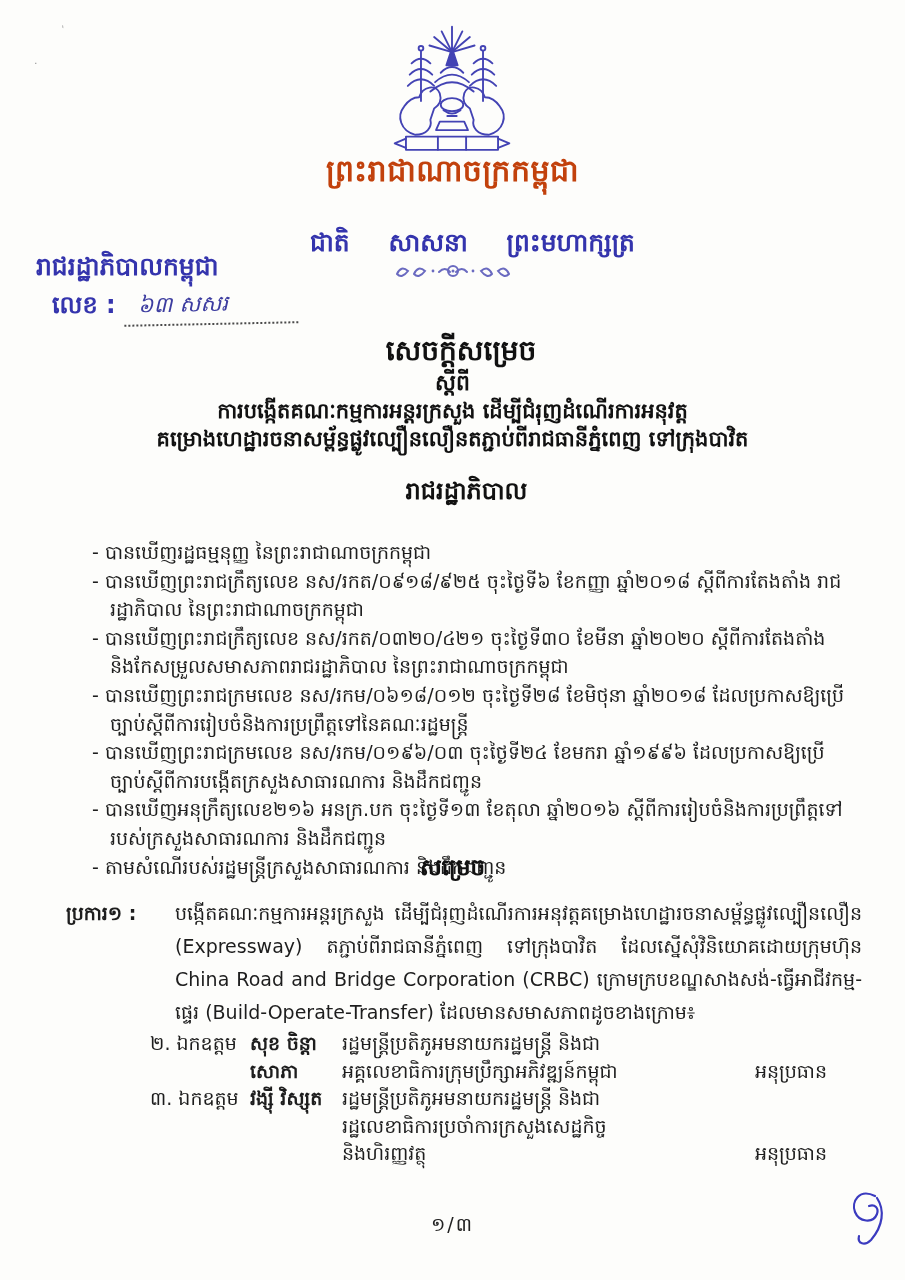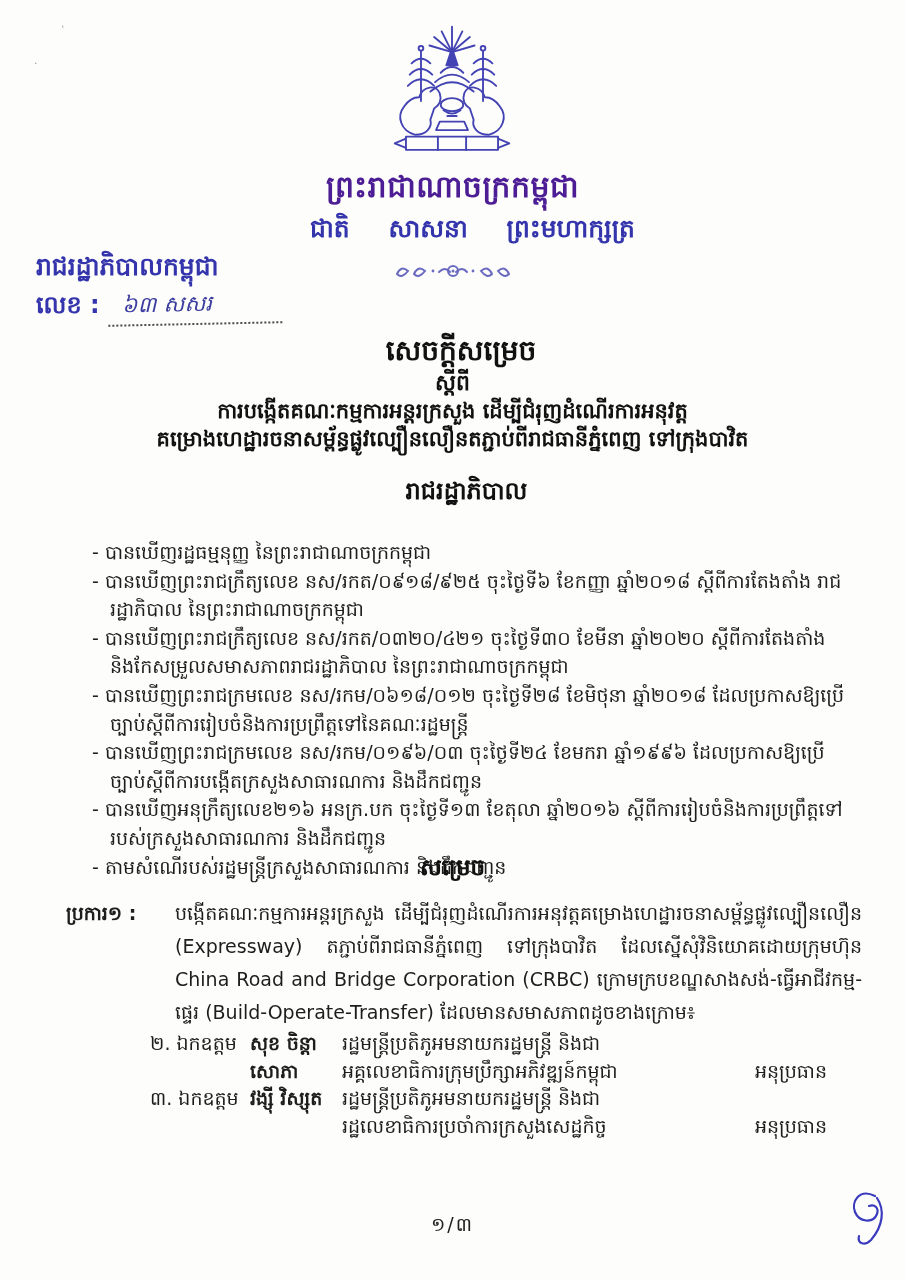--- a/index.html
+++ b/index.html
@@ -9,28 +9,28 @@
     margin:0 auto;
     background:#fdfdfb;
     font-family:"DejaVu Sans","Liberation Sans",sans-serif;
     color:#1d1d1d;
     overflow:hidden;
   }
   .abs{position:absolute;}
   .center{left:0;right:0;text-align:center;}
 
   
-  .kingdom{top:168px;font-size:30px;font-weight:700;color:#4c1d95;letter-spacing:.5px;}
-  .motto{top:213px;font-size:25px;font-weight:700;color:#3434ad;word-spacing:30px;margin-left:40px;}
+  .kingdom{top:152px;font-size:30px;font-weight:700;color:#c2410c;letter-spacing:.5px;}
+  .motto{top:227px;font-size:25px;font-weight:700;color:#3434ad;word-spacing:30px;margin-left:40px;}
   .ornament{top:262px;}
 
   
   .letterhead{left:36px;top:252px;color:#3434ad;}
   .lh-gov{font-size:25px;font-weight:700;line-height:30px;}
-  .lh-num{margin-top:8px;font-size:24px;font-weight:700;display:flex;align-items:flex-start;}
+  .lh-num{margin-top:8px;font-size:24px;font-weight:700;display:flex;align-items:flex-start;margin-left:16px;}
   .hand{
     display:inline-block;min-width:150px;margin-left:8px;
     border-bottom:2px dotted #4a4a4a;
     color:#3d3da0;font-size:22px;font-weight:400;font-style:italic;
     transform:rotate(-1.2deg);padding:0 10px 1px 14px;
   }
 
   
   .doc-title{top:333px;font-size:28px;font-weight:700;color:#111;padding-left:17px;}
   .doc-on{top:369px;font-size:22px;font-weight:700;color:#111;}
@@ -192,20 +192,21 @@
 
     <div class="member">
       <div class="m-num">
         <span>៣.</span>
         <span>ឯកឧត្តម</span>
       </div>
       <div class="m-name">វង្ស៊ី វិស្សុត</div>
       <div class="m-pos">
         <div>រដ្ឋមន្ត្រីប្រតិភូអមនាយករដ្ឋមន្ត្រី និងជា</div>
         <div>រដ្ឋលេខាធិការប្រចាំការក្រសួងសេដ្ឋកិច្ច</div>
+        <div>និងហិរញ្ញវត្ថុ</div>
       </div>
       <div class="m-role">អនុប្រធាន</div>
     </div>
 
   </div>
 
   <div class="abs center page-num">១/៣</div>
 
   <div class="abs initials">
     <svg width="44" height="64" viewBox="0 0 44 64">

